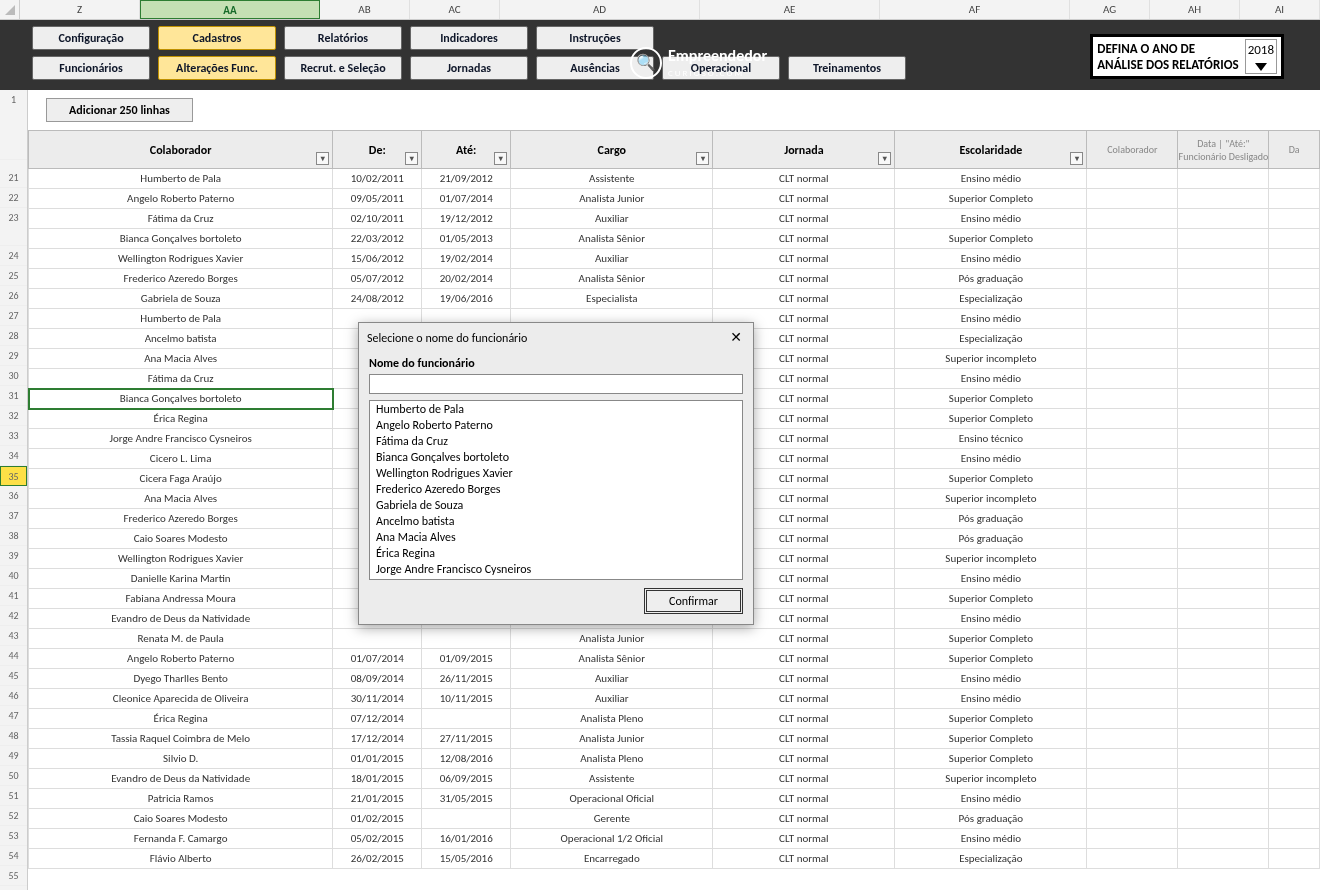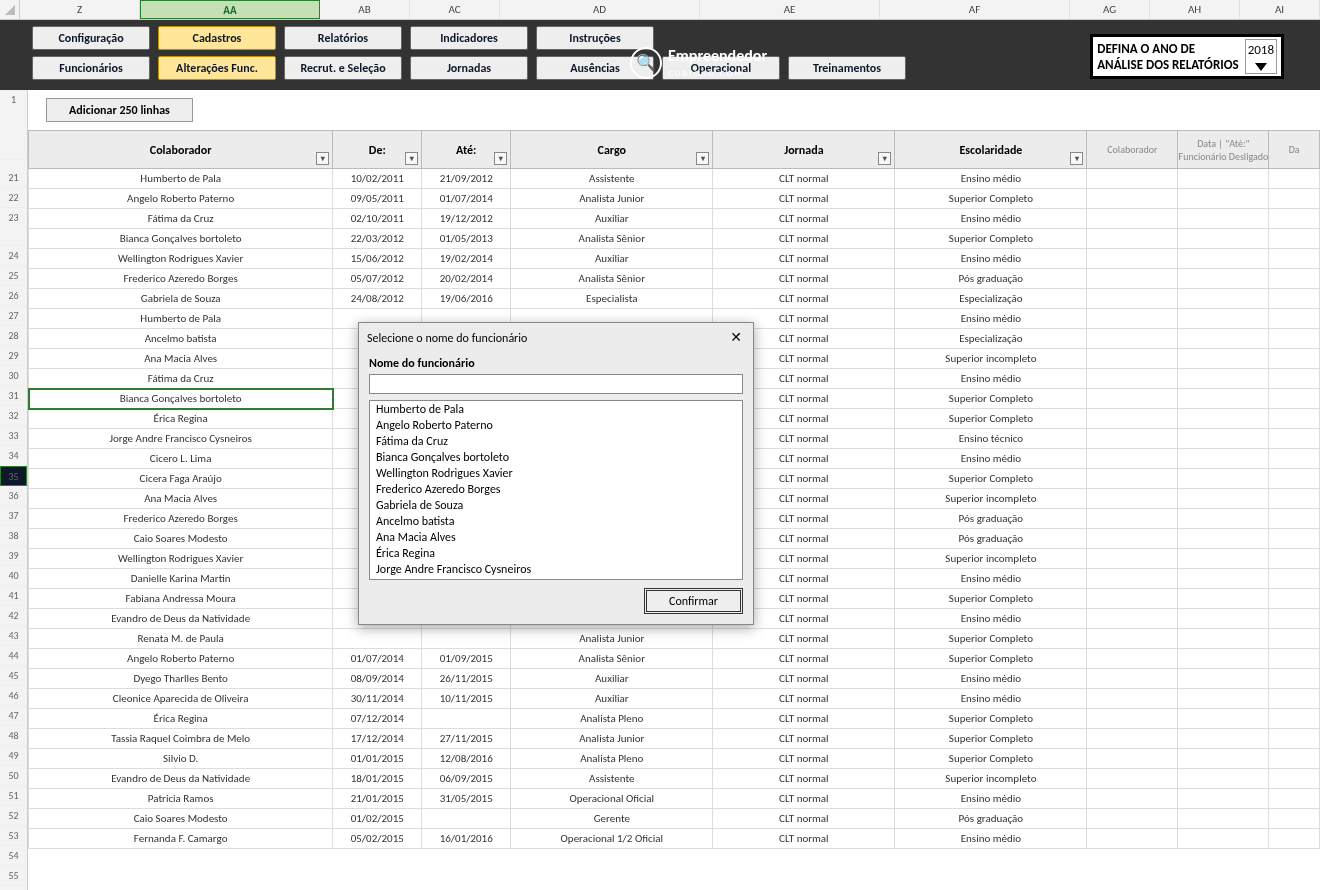--- a/index.html
+++ b/index.html
@@ -20,21 +20,21 @@
 .logo .icon { width:32px; height:32px; border:2px solid #fff; border-radius:50%; display:flex; align-items:center; justify-content:center; font-size:16px;}
 .yearbox { position:absolute; right:36px; top:14px; background:#fff; color:#000; border:3px solid #000; padding:2px 4px; display:flex; align-items:center; gap:6px;}
 .yearlabel { font-weight:bold; font-size:13px; line-height:1.2; }
 .yearsel { border:1px solid #999; padding:2px 2px; font-size:13px; display:flex; align-items:center; gap:6px;flex-direction:column;}
 .yearsel .tri{ width:0;height:0;border-left:6px solid transparent;border-right:6px solid transparent;border-top:8px solid #000;}
 
 
 .grid { display:flex; height: calc(890px - 20px - 70px); }
 .rownums { width:28px; border-right:1px solid #ccc; background:#f3f3f3;}
 .rownums .rn { height:20px; line-height:20px; text-align:center; font-size:10px; color:#666; border-bottom:1px solid #eee;}
-.rownums .rn.sel { background:#0f172a; border:1px solid #2e7d32;}
+.rownums .rn.sel { background:#fde047; border:1px solid #2e7d32;}
 .sheet { flex:1; overflow:hidden;}
 
 
 .titlebar { height:40px; display:flex; align-items:center; justify-content:space-between; padding:4px 0 4px 18px;}
 .titlebar h2 { font-size:18px; font-weight:bold; color:#3a3a3a;}
 .addrows { background:#eee; border:1px solid #999; font-size:12px; font-weight:bold; padding:4px 22px; margin-right:260px; cursor:pointer;}
 
 
 table.data { border-collapse:collapse; width:100%; table-layout:fixed;}
 table.data th { background:#ececec; border:1px solid #bbb; font-size:12px; font-weight:bold; height:38px; position:relative;margin-left:24px;}
@@ -551,20 +551,31 @@
             <td>Fernanda F. Camargo</td>
             <td>05/02/2015</td>
             <td>16/01/2016</td>
             <td>Operacional 1/2 Oficial</td>
             <td>CLT normal</td>
             <td>Ensino médio</td>
             <td class="faded"></td>
             <td class="faded"></td>
             <td class="faded"></td>
           </tr>
+          <tr>
+            <td>Flávio Alberto</td>
+            <td>26/02/2015</td>
+            <td>15/05/2016</td>
+            <td>Encarregado</td>
+            <td>CLT normal</td>
+            <td>Especialização</td>
+            <td class="faded"></td>
+            <td class="faded"></td>
+            <td class="faded"></td>
+          </tr>
         </tbody>
     </table>
   </div>
 </div>
 
 <div class="modal">
   <div class="titlebar2">
     <span>Selecione o nome do funcionário</span>
     <span class="close">✕</span>
   </div>

